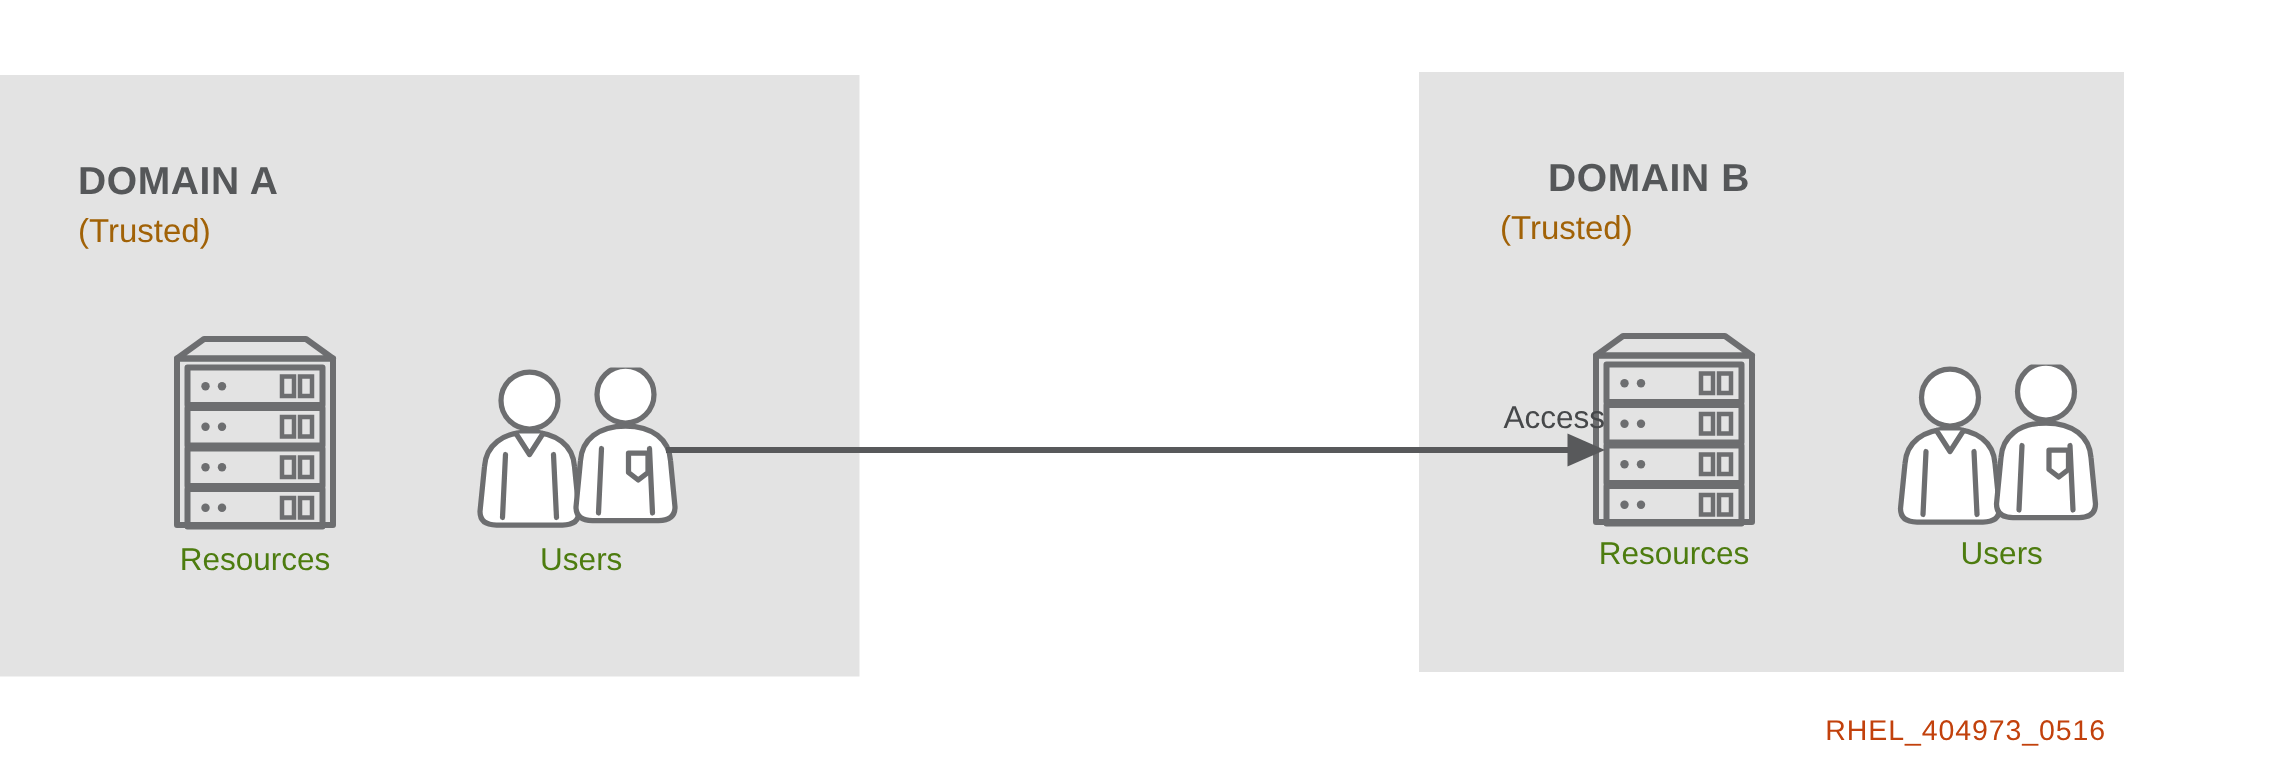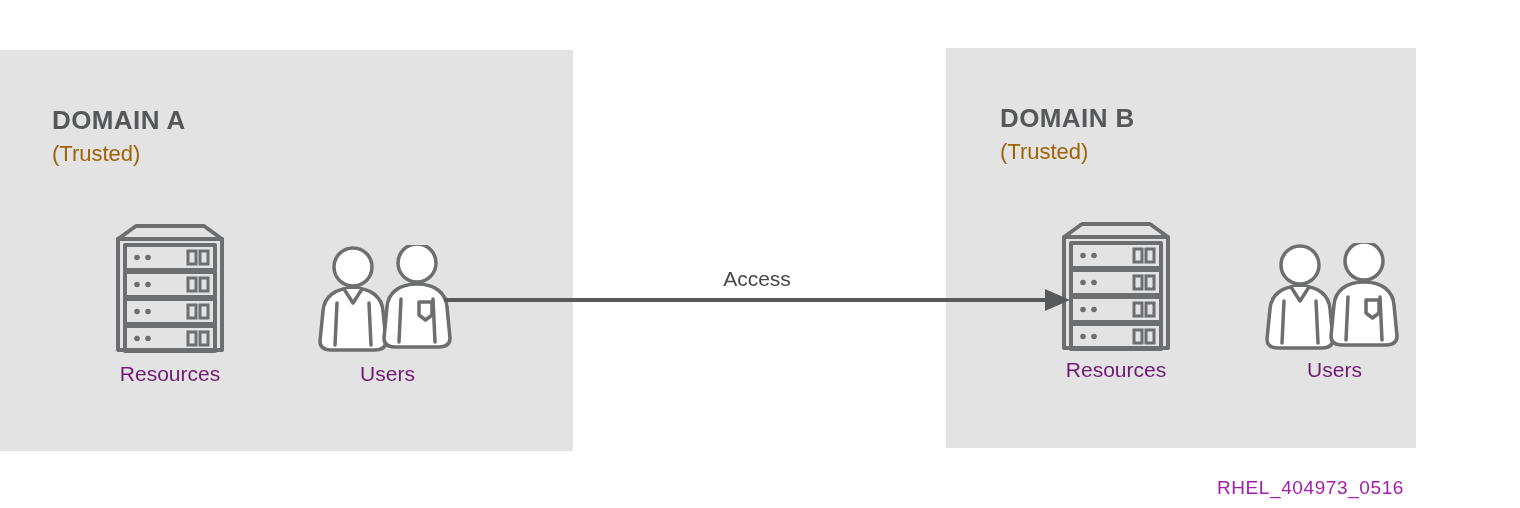--- a/index.html
+++ b/index.html
@@ -37,29 +37,29 @@
   }
   .domain-subtitle {
     position: absolute;
     font-size: 22px;
     font-weight: normal;
     color: #a16207;
     white-space: nowrap;
   }
   #domain-a-title    { left: 52px;  top: 105px; }
   #domain-a-subtitle { left: 52px;  top: 141px; }
-  #domain-b-title    { left: 1000px; top: 103px; }
+  #domain-b-title    { left: 1032px; top: 103px; }
   #domain-b-subtitle { left: 1000px; top: 139px; }
 
   
   .icon-group { position: absolute; }
   .icon-caption {
     position: absolute;
     font-size: 21px;
-    color: #701a75;
+    color: #4d7c0f;
     white-space: nowrap;
     text-align: center;
     width: 100%;
     left: 0;
   }
 
   #resources-a { left: 110px;  top: 222px; width: 120px; height: 176px; }
   #users-a     { left: 315px;  top: 245px; width: 145px; height: 153px; }
   #resources-b { left: 1056px; top: 220px; width: 120px; height: 176px; }
   #users-b     { left: 1262px; top: 243px; width: 145px; height: 153px; }
@@ -78,31 +78,31 @@
     position: absolute;
     font-size: 21px;
     color: #46484a;
     white-space: nowrap;
     text-align: center;
     width: 100%;
     left: 0;
     top: 0px;
   }
   #trust-connector .connector-label  { top: 3px; }
-  #access-connector .connector-label { top: 3px; }
+  #access-connector .connector-label { top: 3px; text-align: right; }
 
   .connector svg { position: absolute; left: 0; bottom: 0; }
 
   
   #footer-code {
     position: absolute;
     right: 12px;
     top: 477px;
     font-size: 19px;
-    color: #a21caf;
+    color: #c2410c;
     letter-spacing: 0.6px;
     white-space: nowrap;
   }
 </style>
 </head>
 <body>
 
 <div id="stage">
 
   <div id="domain-a-panel" class="domain-panel"></div>

